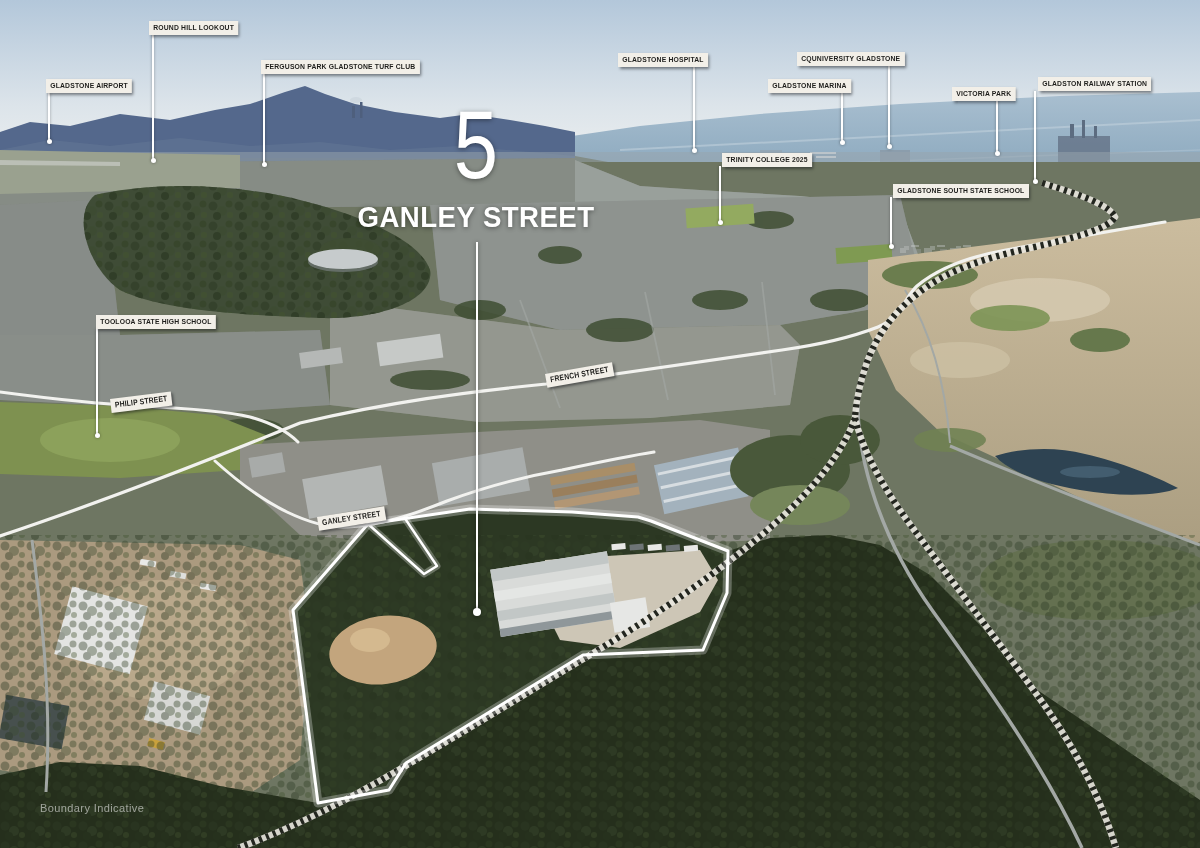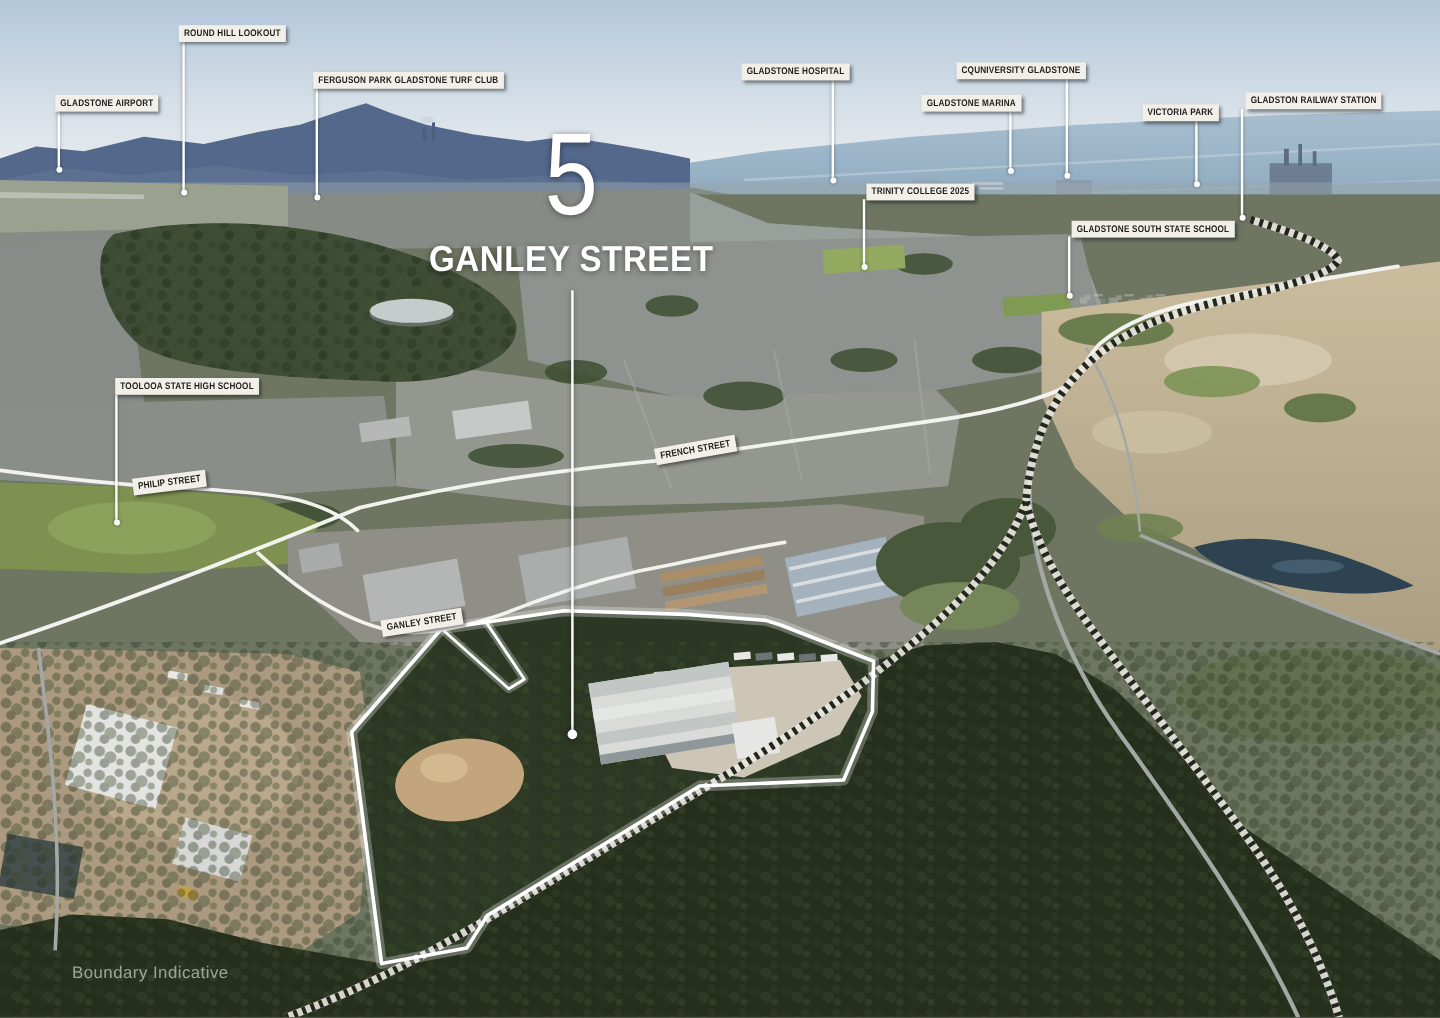--- a/index.html
+++ b/index.html
@@ -15,22 +15,22 @@
        font-size:8px;font-weight:bold;letter-spacing:.2px;line-height:1;
        padding:3px 5px;white-space:nowrap;z-index:3;
        box-shadow:2px 2px 3px rgba(15,18,22,.5);transform:scaleX(.85);transform-origin:left top;}
   .hero{position:absolute;left:326px;top:96px;width:300px;text-align:center;color:#fff;
         z-index:3;text-shadow:0 1px 6px rgba(0,0,0,.45);}
   .hero-number{font-size:97px;line-height:1;font-weight:400;transform:scaleX(.82);}
   .hero-street{margin-top:7px;font-size:30px;font-weight:bold;letter-spacing:.5px;transform:scaleX(.92);}
   .hero-line{position:absolute;width:2px;background:#fff;box-shadow:0 0 4px rgba(0,0,0,.4);z-index:2;}
   .hero-dot{position:absolute;width:8px;height:8px;border-radius:50%;background:#fff;
             box-shadow:0 0 5px rgba(0,0,0,.5);z-index:2;}
-  .note{position:absolute;left:40px;top:802px;font-size:14px;letter-spacing:.4px;
-        color:rgba(255,255,255,.55);z-index:3;margin-left:20px;}
+  .note{position:absolute;left:40px;top:802px;font-size:11px;letter-spacing:.4px;
+        color:rgba(255,255,255,.55);z-index:3;}
 </style>
 </head>
 <body>
 
 <div class="stage">
 
   <svg width="1200" height="848" viewBox="0 0 1200 848">
     <defs>
       <linearGradient id="skyG" x1="0" y1="0" x2="0" y2="1">
         <stop offset="0" stop-color="#b3c7da"></stop>

